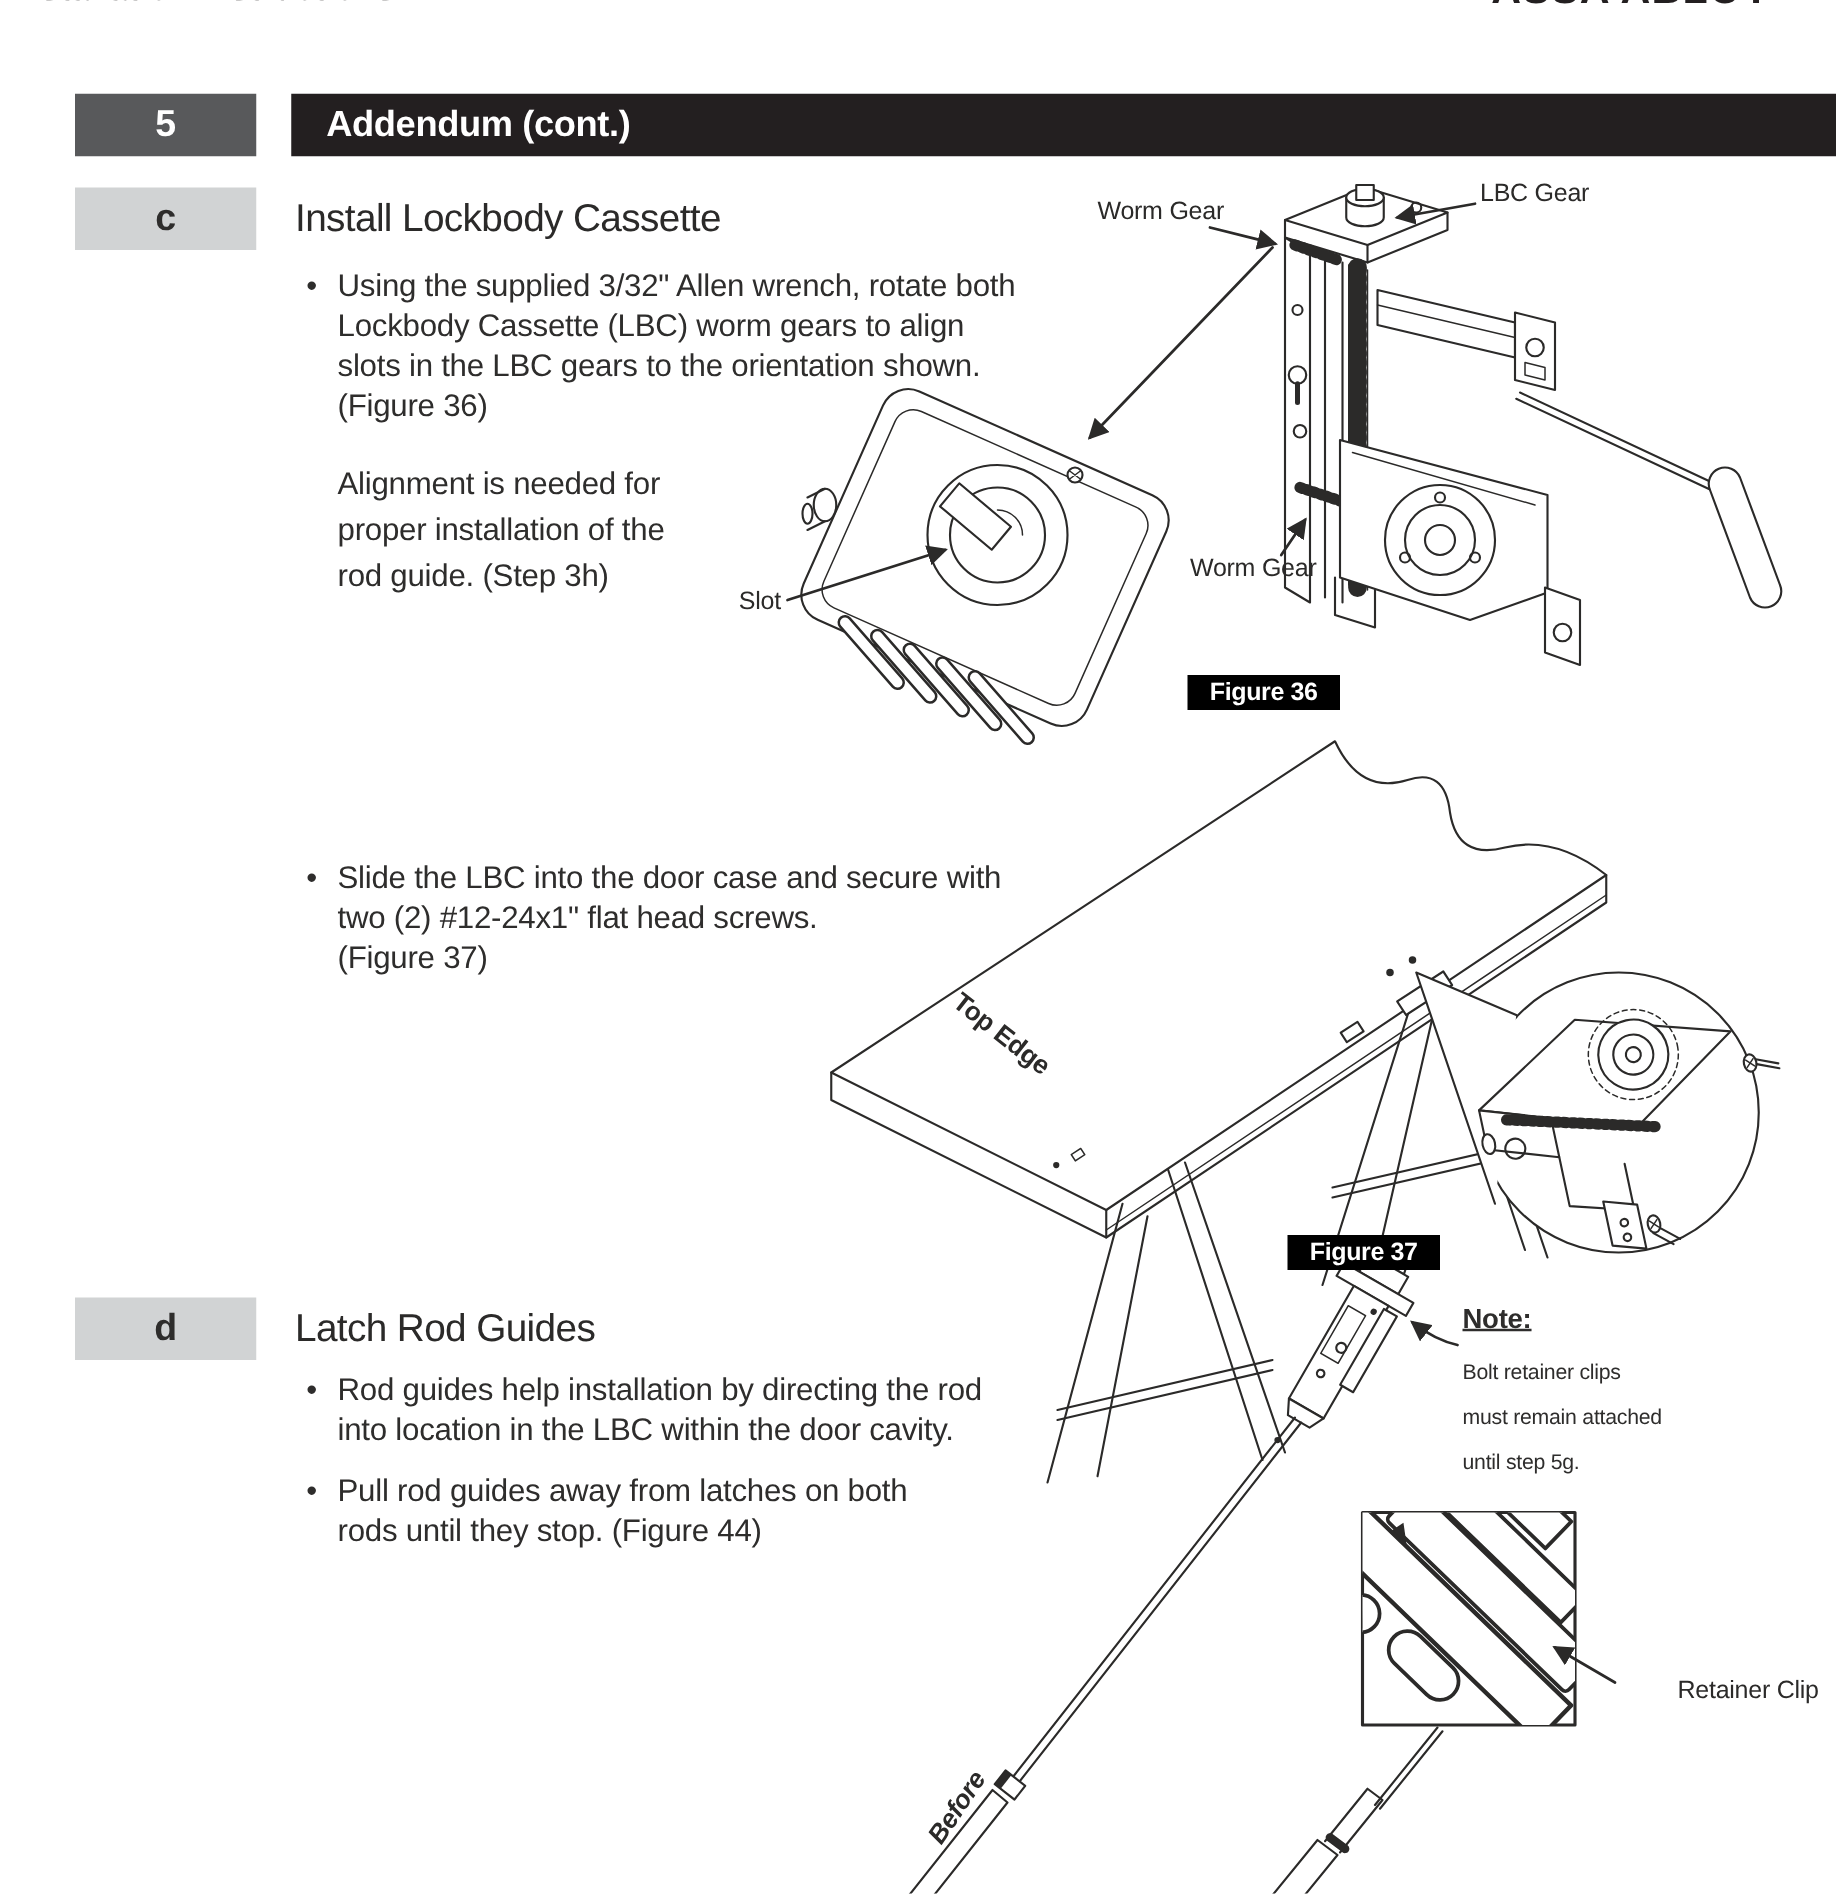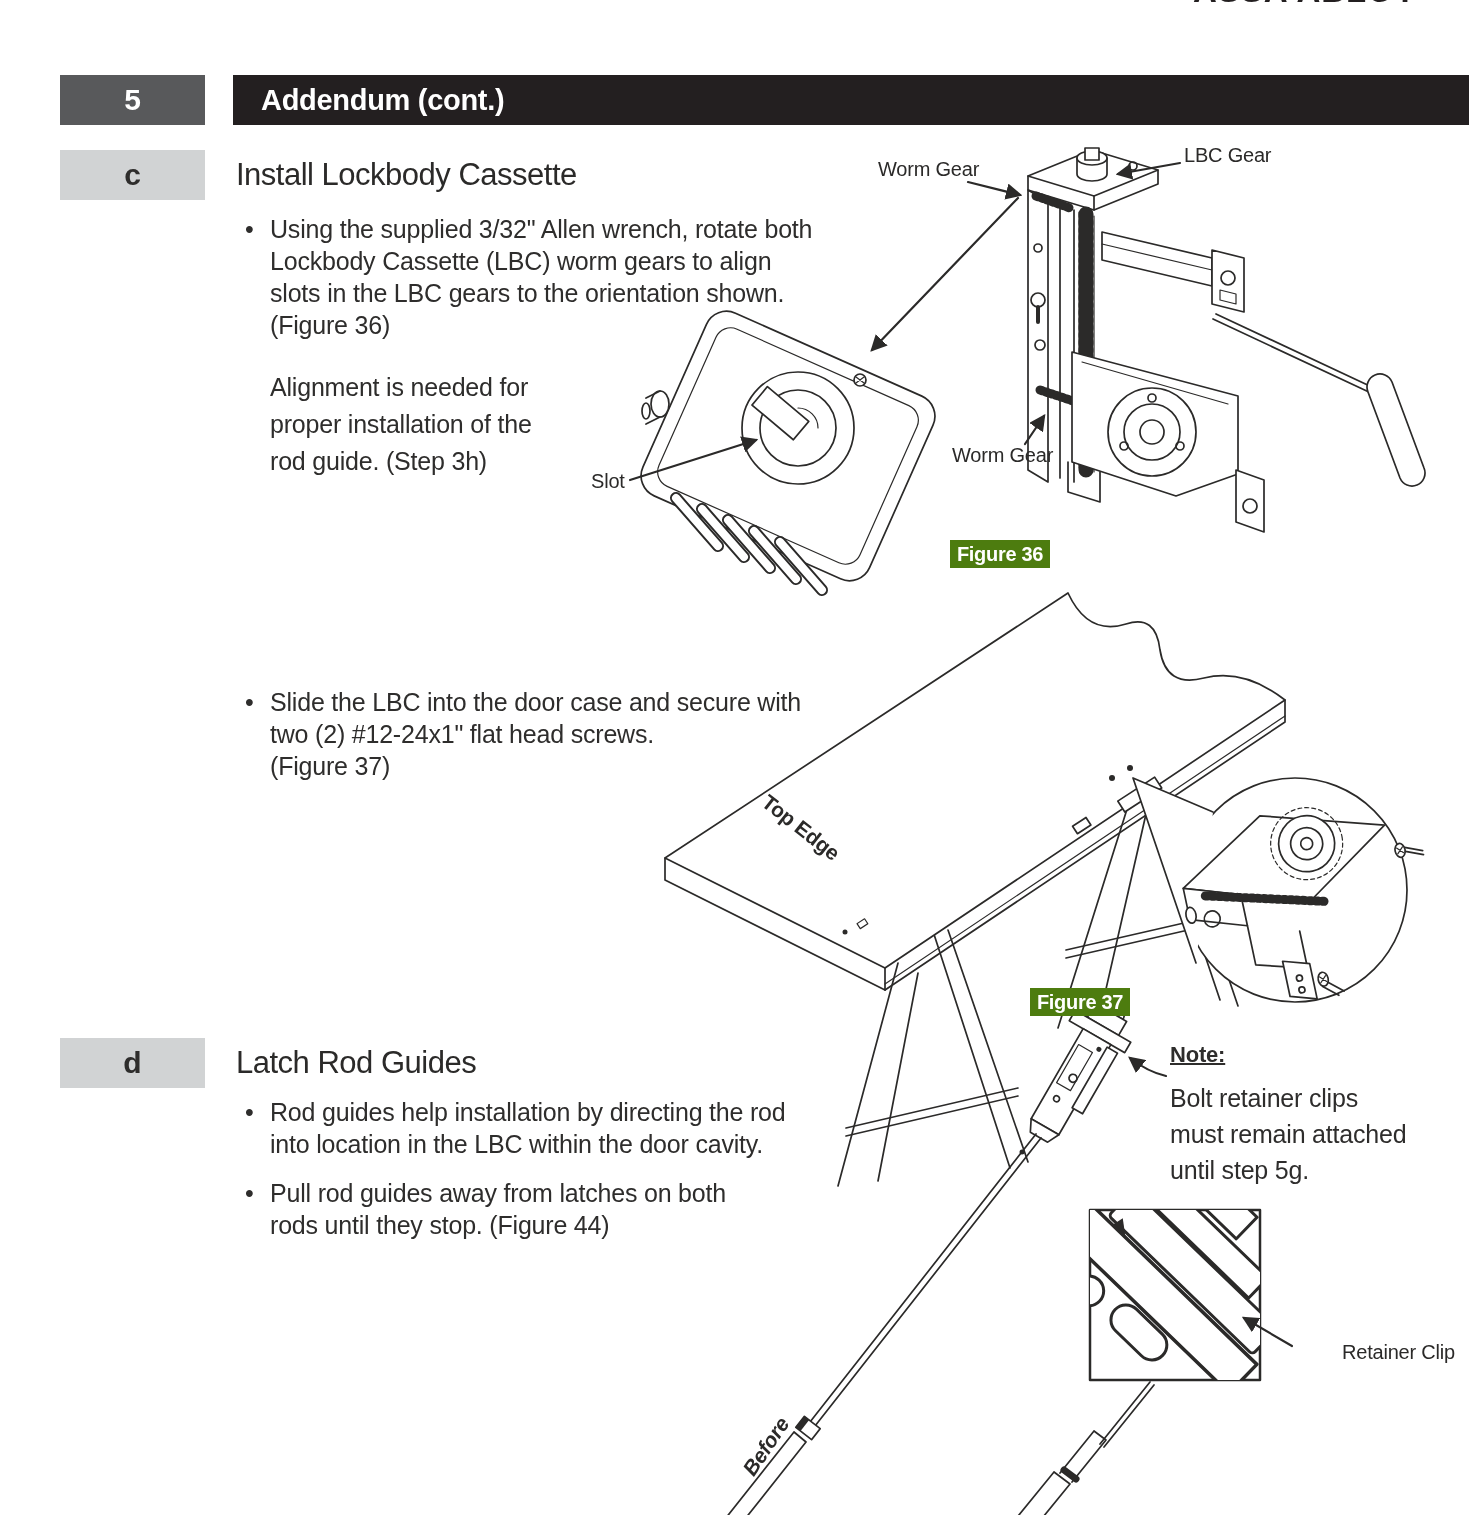--- a/index.html
+++ b/index.html
@@ -16,25 +16,25 @@
   .letterbox{width:145px;height:50px;background:#d1d3d4;color:#2e2d2c;font-size:30px;font-weight:bold;
              display:flex;align-items:center;justify-content:center;}
   .h2{font-size:31px;font-weight:normal;line-height:50px;letter-spacing:-0.5px;color:#2b2a29;white-space:nowrap;}
   .bullet{display:flex;width:620px;}
   .dot{width:25px;font-size:25px;line-height:32px;flex:0 0 25px;}
   .dot::before{content:"•";}
   .btxt{font-size:25px;line-height:32px;letter-spacing:-0.2px;}
   .pre{white-space:pre-line;}
   .para{font-size:25px;line-height:37px;letter-spacing:-0.2px;}
   .lbl{position:absolute;font-size:20px;color:#2b2a29;white-space:nowrap;letter-spacing:-0.2px;}
-  .figcap{position:absolute;width:100px;height:28px;background:#4d7c0f;color:#fff;font-size:20px;
+  .figcap{position:absolute;width:122px;height:28px;background:#000000;color:#fff;font-size:20px;
           font-weight:bold;display:flex;align-items:center;justify-content:center;letter-spacing:-0.3px;}
   .note-title{position:absolute;left:1170px;top:1042px;font-size:22px;font-weight:bold;
               text-decoration:underline;text-decoration-thickness:2px;letter-spacing:-0.2px;}
-  .note-body{position:absolute;left:1170px;top:1080px;font-size:25px;line-height:36px;letter-spacing:-0.2px;}
+  .note-body{position:absolute;left:1170px;top:1080px;font-size:17px;line-height:36px;letter-spacing:-0.2px;}
   .topedge{position:absolute;left:772px;top:790px;font-size:21px;font-weight:bold;
            transform:rotate(38deg);transform-origin:left top;letter-spacing:-0.3px;color:#2b2a29;}
   .before{position:absolute;left:758px;top:1456px;font-size:21px;font-weight:bold;font-style:italic;
           transform:rotate(-56deg);transform-origin:left bottom;letter-spacing:-0.3px;color:#2b2a29;}
   svg.art{position:absolute;left:0;top:0;}
   svg.art *{vector-effect:none;}
 </style>
 </head>
 <body>
 

